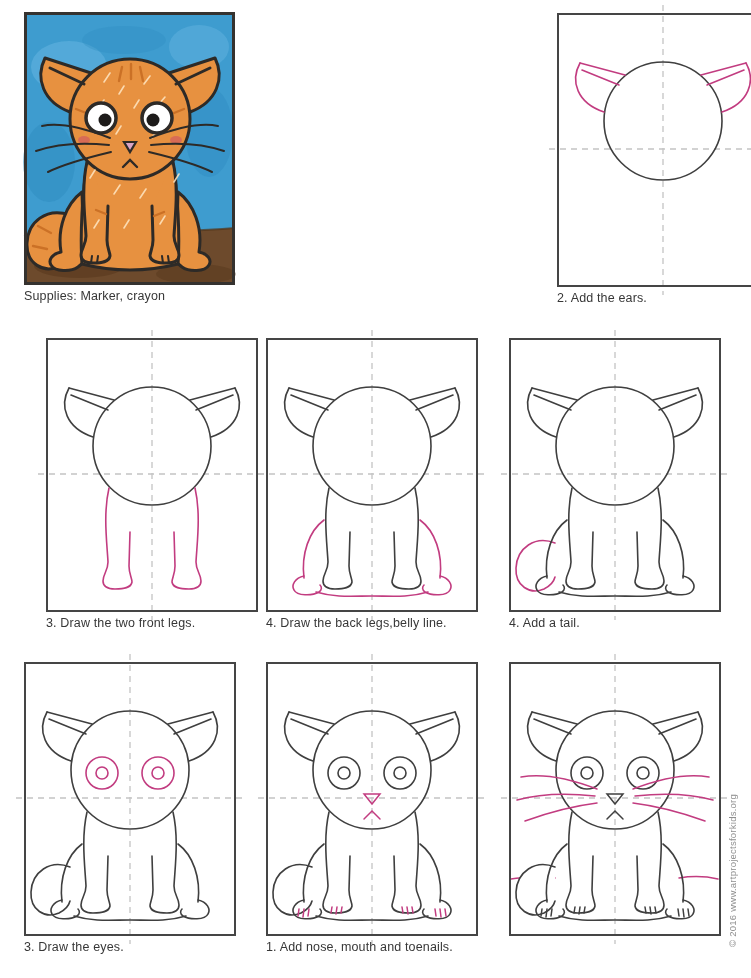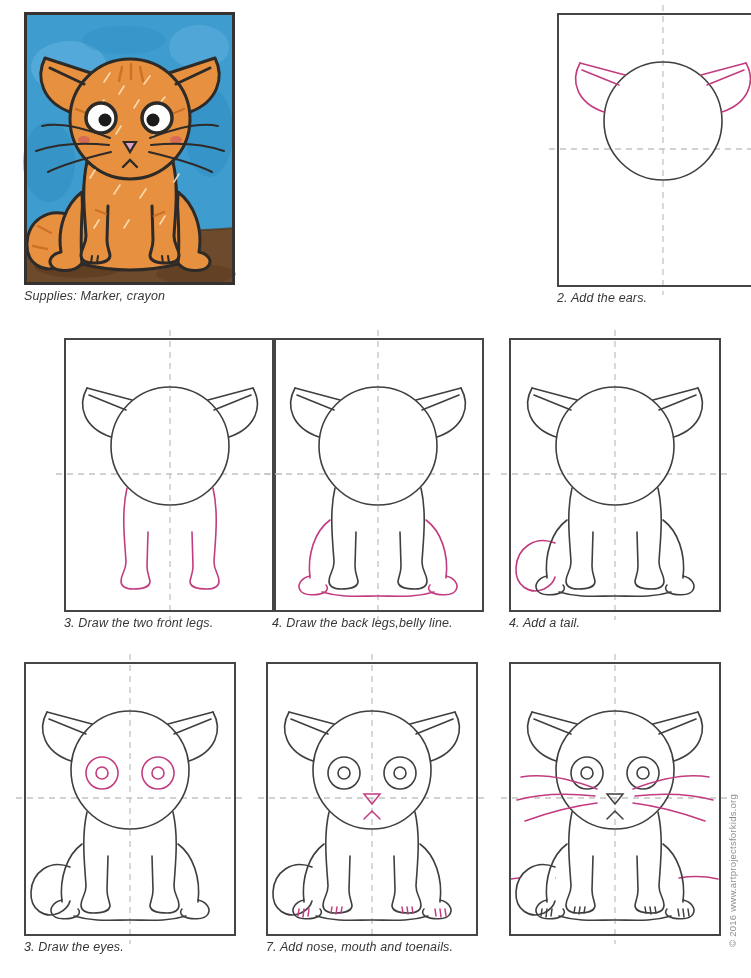--- a/index.html
+++ b/index.html
@@ -1,21 +1,21 @@
 <!DOCTYPE html>
 <html><head>
 <meta charset="utf-8">
 <style>
   html,body{margin:0;padding:0;}
   body{
     width:751px;height:978px;position:relative;background:#ffffff;
     font-family:"Liberation Sans", sans-serif;
   }
   .sheet{position:absolute;inset:0;overflow:hidden;background:#ffffff;}
-  .cell{position:absolute;width:212px;font-style:italic;}
+  .cell{position:absolute;width:212px;}
   .cell svg{display:block;overflow:visible;}
   .caption{
     margin-top:4px;font-size:12.5px;color:#373737;letter-spacing:.15px;
     white-space:nowrap;
   }
   .watermark-anchor{position:absolute;left:727px;top:947px;width:0;height:0;}
   .watermark{
     position:absolute;left:0;top:0;transform:rotate(-90deg);transform-origin:0 0;
     white-space:nowrap;font-size:9.5px;color:#8e8e8e;letter-spacing:.25px;
   }
@@ -121,21 +121,21 @@
           <path d="M25 57 L62 72"></path>
       <path d="M189 50 C199 68 192 90 165 99"></path>
           <path d="M189 50 L144 62"></path>
           <path d="M187 57 L150 72"></path>
         </g>
         <rect x="1" y="1" width="210" height="272" fill="none" stroke="#454545" stroke-width="2"></rect>
       </svg>
     <div class="caption">2. Add the ears.</div>
   </div>
 
-  <div class="cell" style="left:28px;top:338px;padding-left:36px;">
+  <div class="cell" style="left:10px;top:338px;padding-left:36px;">
     <svg width="212" height="274" viewBox="0 0 212 274">
         <g stroke="#c4c4c4" stroke-width="1.3" stroke-dasharray="6 5" fill="none">
       <path d="M106 -8 V282"></path>
           <path d="M-8 136 H220"></path>
         </g>
         <circle cx="106" cy="108" r="59" fill="none" stroke="#3f3f3f" stroke-width="1.6"></circle>
         <g fill="none" stroke="#3f3f3f" stroke-width="1.6" stroke-linecap="round">
       <path d="M23 50 C13 68 20 90 47 99"></path>
           <path d="M23 50 L68 62"></path>
           <path d="M25 57 L62 72"></path>
@@ -145,21 +145,21 @@
         </g>
         <g fill="#ffffff" stroke="#c23c80" stroke-width="1.6" stroke-linecap="round">
       <path d="M63 150 C57 176 61 205 62 224 C62 233 57 236 57 243 C57 249 62 251 69 251 C78 251 85 250 86 244 C86 240 83 236 83 228 L84 194"></path>
       <path d="M149 150 C155 176 151 205 150 224 C150 233 155 236 155 243 C155 249 150 251 143 251 C134 251 127 250 126 244 C126 240 129 236 129 228 L128 194"></path>
         </g>
         <rect x="1" y="1" width="210" height="272" fill="none" stroke="#454545" stroke-width="2"></rect>
       </svg>
     <div class="caption">3. Draw the two front legs.</div>
   </div>
 
-  <div class="cell" style="left:272px;top:338px;">
+  <div class="cell" style="left:266px;top:338px;">
     <svg width="212" height="274" viewBox="0 0 212 274">
         <g stroke="#c4c4c4" stroke-width="1.3" stroke-dasharray="6 5" fill="none">
       <path d="M106 -8 V282"></path>
           <path d="M-8 136 H220"></path>
         </g>
         <circle cx="106" cy="108" r="59" fill="none" stroke="#3f3f3f" stroke-width="1.6"></circle>
         <g fill="none" stroke="#3f3f3f" stroke-width="1.6" stroke-linecap="round">
       <path d="M23 50 C13 68 20 90 47 99"></path>
           <path d="M23 50 L68 62"></path>
           <path d="M25 57 L62 72"></path>
@@ -297,21 +297,21 @@
           <path d="M146 245 L147 251"></path>
       <path d="M33 247 L32 254"></path>
           <path d="M38 247 L37 255"></path>
           <path d="M43 247 L42 254"></path>
       <path d="M169 247 L170 254"></path>
           <path d="M174 247 L175 255"></path>
           <path d="M179 247 L180 254"></path>
         </g>
         <rect x="1" y="1" width="210" height="272" fill="none" stroke="#454545" stroke-width="2"></rect>
       </svg>
-    <div class="caption">7. Add nose, mouth and toenails.</div>
+    <div class="caption">1. Add nose, mouth and toenails.</div>
   </div>
 
   <div class="cell" style="left:509px;top:662px;">
     <svg width="212" height="274" viewBox="0 0 212 274">
         <g stroke="#c4c4c4" stroke-width="1.3" stroke-dasharray="6 5" fill="none">
       <path d="M106 -8 V282"></path>
           <path d="M-8 136 H220"></path>
         </g>
         <g fill="none" stroke="#c23c80" stroke-width="1.5" stroke-linecap="round">
       <path d="M2 217 C14 215 30 215 46 216"></path>

